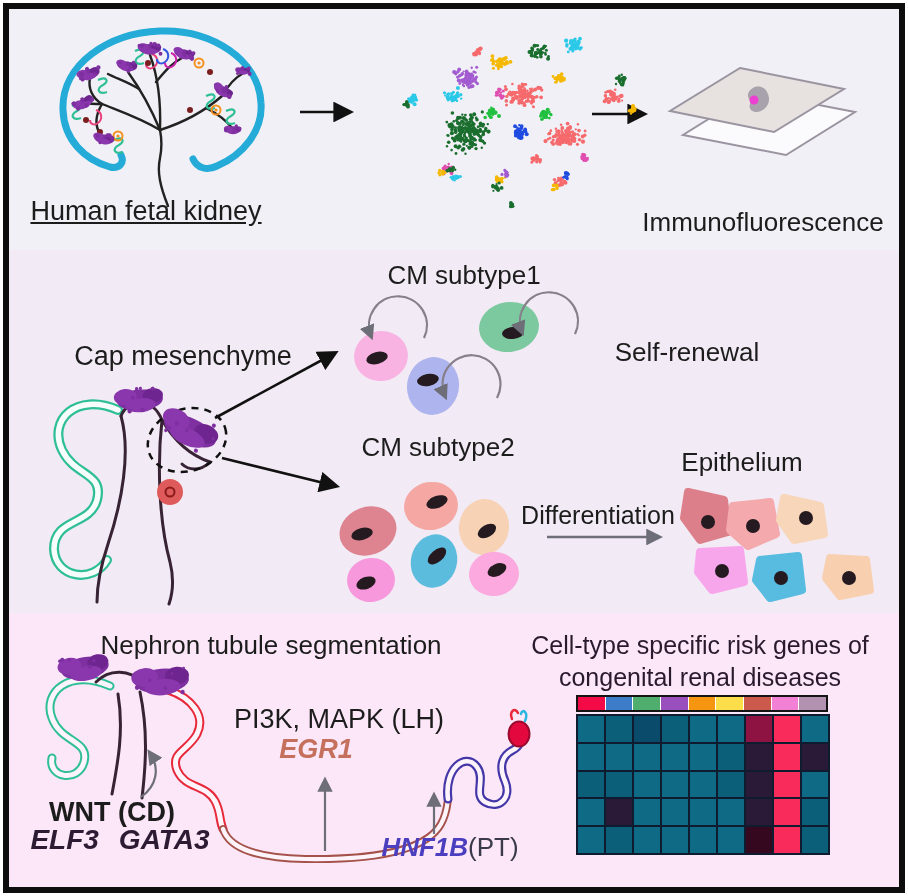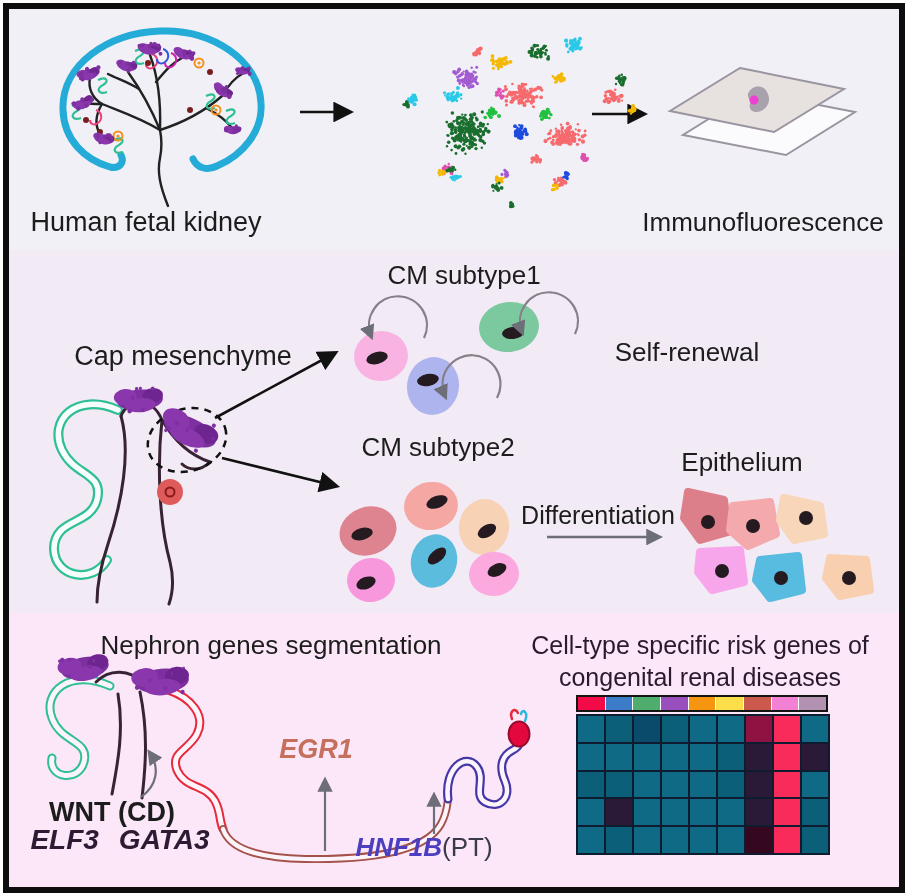--- a/index.html
+++ b/index.html
@@ -1409,37 +1409,38 @@
           <circle cx="164.6911828983575" cy="688.6659024382349" r="1.8669694744516163" fill="#7E2FA0"></circle>
           <circle cx="149.68573850160465" cy="679.2966308239" r="1.7889280878938734" fill="#7E2FA0"></circle>
           <circle cx="136.68572991807014" cy="685.3550813251429" r="2.3452396382112055" fill="#7E2FA0"></circle>
           <circle cx="172.64364044275135" cy="674.5113374181939" r="1.4614062992390244" fill="#7E2FA0"></circle>
           <circle cx="181.524345906917" cy="693.7553801064125" r="2.1652726704254746" fill="#7E2FA0"></circle>
           <circle cx="184.66150908591226" cy="670.1376612386243" r="1.4203341918531804" fill="#7E2FA0"></circle>
         </g>
       </g>
   </svg>
 
-  <div class="lbl" style="left:146px;top:207px;font-size:27px;">Human fetal kidney</div>
+  <div class="lbl" style="left:146px;top:196px;font-size:27px;text-decoration:underline;">Human fetal kidney</div>
   <div class="lbl" style="left:763px;top:208px;font-size:26px;text-align:right;">Immunofluorescence</div>
 
   <div class="lbl" style="left:183px;top:341px;font-size:27px;">Cap mesenchyme</div>
   <div class="lbl" style="left:464px;top:261px;font-size:26px;">CM subtype1</div>
   <div class="lbl" style="left:687px;top:338px;font-size:26px;">Self-renewal</div>
   <div class="lbl" style="left:438px;top:433px;font-size:26px;">CM subtype2</div>
   <div class="lbl" style="left:598px;top:501px;font-size:25px;">Differentiation</div>
   <div class="lbl" style="left:742px;top:448px;font-size:26px;">Epithelium</div>
 
-  <div class="lbl" style="left:271px;top:631px;font-size:26px;">Nephron genes segmentation</div>
+  <div class="lbl" style="left:271px;top:631px;font-size:26px;">Nephron tubule segmentation</div>
   <div class="lbl" style="left:112px;top:797px;font-size:27px;font-weight:bold;">WNT (CD)</div>
   <div class="lbl bold-it" style="left: 120px; top: 824px; font-size: 28px; color: rgb(45, 27, 51);" id="elf3-gata3">
     <span>ELF3</span><span style="display:inline-block;width:20px;"></span><span>GATA3</span>
   </div>
+  <div class="lbl" style="left:339px;top:704px;font-size:27px;">PI3K, MAPK (LH)</div>
   <div class="lbl bold-it" style="left: 316px; top: 734px; font-size: 27px; color: rgb(196, 112, 92);" id="egr1-label">EGR1</div>
-  <div class="lbl" style="left:424px;top:833px;font-size:26px;">
+  <div class="lbl" style="left:450px;top:833px;font-size:26px;">
     <span class="bold-it" id="hnf1b-label" style="color: rgb(75, 63, 192);">HNF1B</span><span id="pt-label" style="color: rgb(58, 58, 74);">(PT)</span>
   </div>
 
   <div class="hm-title" style="left: 700px; top: 629px; font-size: 25px; width: 430px; color: rgb(42, 26, 46);" id="hm-title">
     <div>Cell-type specific risk genes of</div>
     <div>congenital renal diseases</div>
   </div>
 
   <div id="hm-legend">
       <div class="hm-leg" style="background: rgb(245, 10, 72);"></div>

